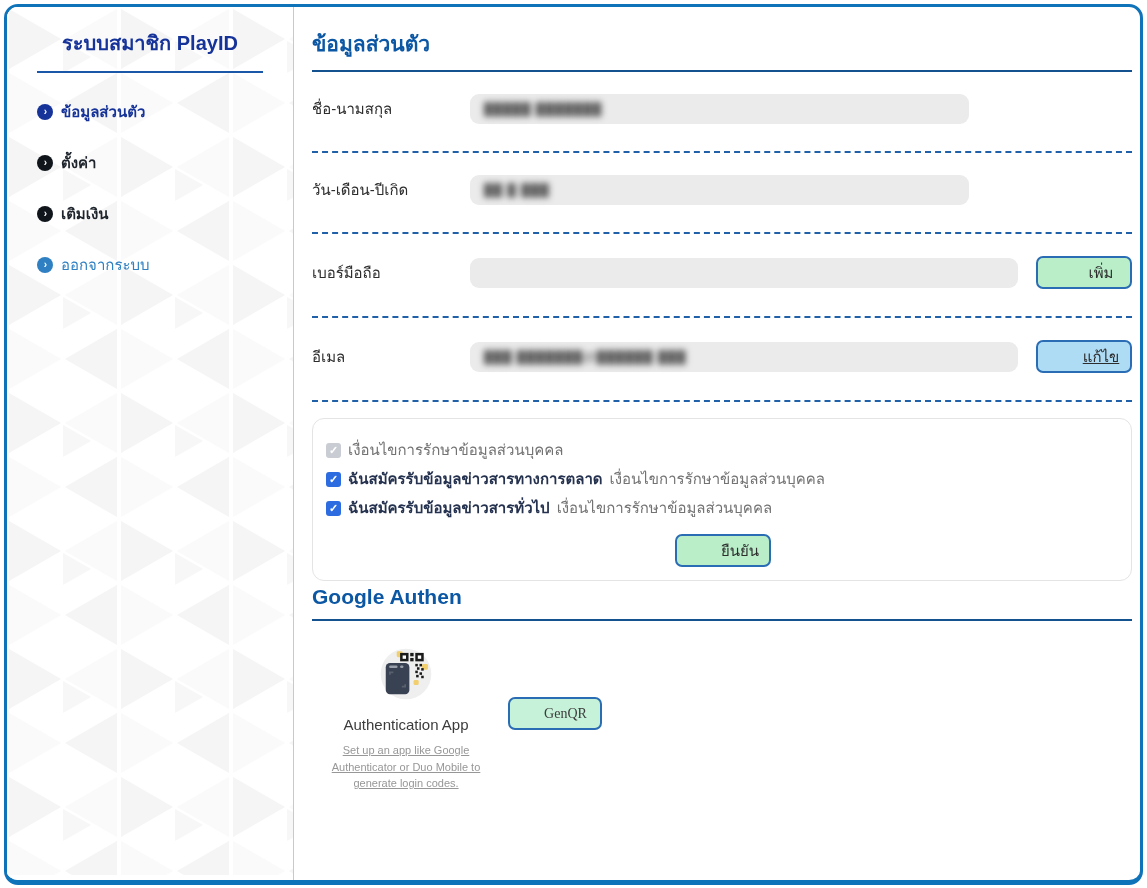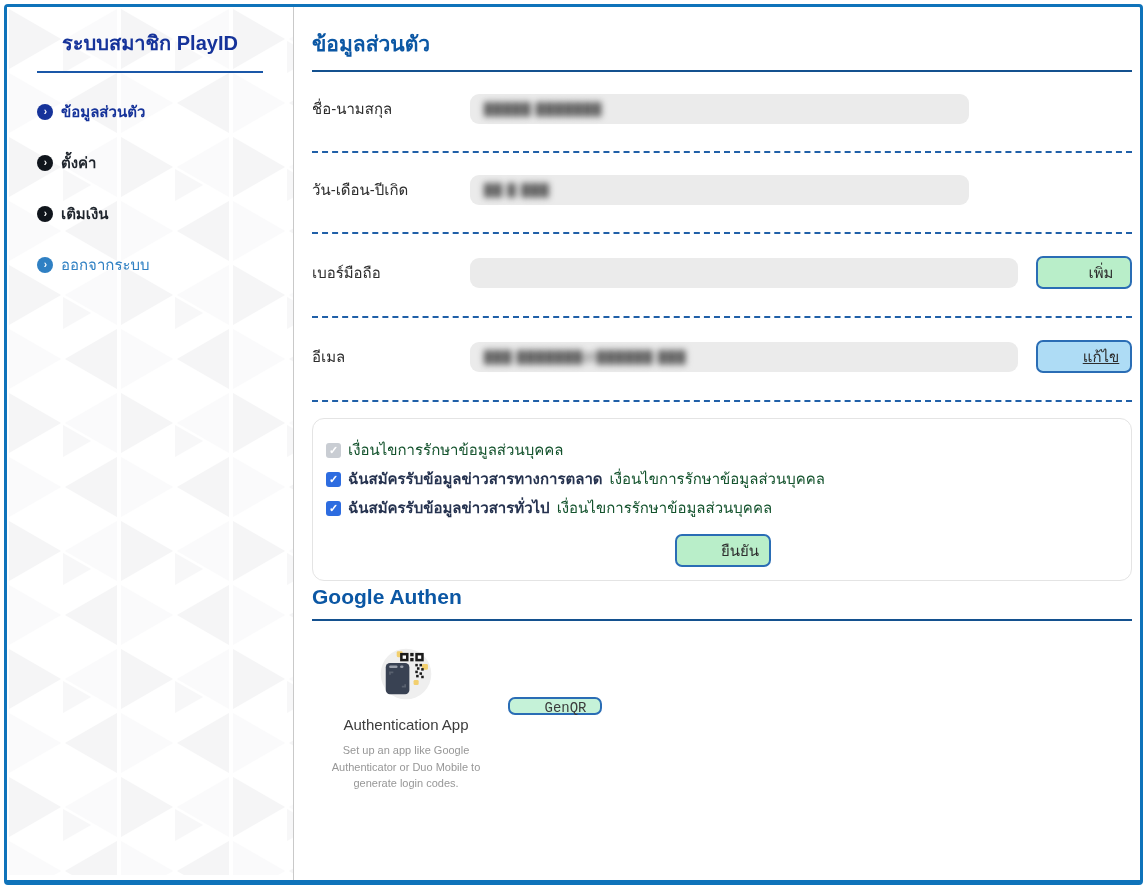--- a/index.html
+++ b/index.html
@@ -1,18 +1,18 @@
 <!DOCTYPE html>
 <html><head>
 <meta charset="utf-8">
 <style>
   html,body{margin:0;padding:0;background:#fff;font-family:"Liberation Sans",sans-serif;}
   .stage{position:relative;width:1147px;height:888px;background:#fff;}
   .frame{position:absolute;left:4px;top:4px;width:1133px;height:873px;border:3px solid #0f73ba;
-         border-bottom-width:5px;border-radius:4px;overflow:hidden;display:flex;background:#fff;}
+         border-bottom-width:5px;border-radius:14px;overflow:hidden;display:flex;background:#fff;}
   
   .sidebar{position:relative;width:286px;flex:0 0 286px;border-right:1px solid #c9c9c9;background:#fff;}
   .sidebar .pattern{position:absolute;inset:0;}
   .sidebar-inner{position:relative;z-index:2;}
   .sb-title{margin:20px 30px 0 30px;text-align:center;font-size:20px;font-weight:bold;color:#16339a;
             padding-bottom:12px;border-bottom:2px solid #1a57a8;}
   .menu{margin-top:4px;}
   .menu-item{display:flex;align-items:center;gap:8px;margin:27px 0 0 30px;font-size:15px;cursor:pointer;}
   .mi-active{color:#16339a;font-weight:bold;}
   .mi-dark{color:#1e242c;font-weight:bold;}
@@ -33,35 +33,35 @@
   .row-short .fieldbox{margin-right:163px;}
   .blurred{color:#5d5d5d;filter:blur(3px);font-size:12px;letter-spacing:1px;white-space:nowrap;}
   .btn{width:96px;flex:0 0 96px;margin-left:18px;height:33px;border-radius:7px;border:2px solid #2a6db5;
        font-size:15px;color:#2d2d2d;cursor:pointer;font-family:inherit;padding-left:40px;}
   .btn-green{background:#b9eec9;}
   .btn-blue{background:#aedcf5;text-decoration:underline;}
   .dash{border:none;border-top:2px dashed #2060a8;margin:27px 0 0 0;}
   
   .consent{margin-top:16px;border:1px solid #e4e4e4;border-radius:12px;padding:14px 11px 13px 13px;}
   .c-row{display:flex;align-items:center;gap:7px;margin-top:5px;font-size:15px;color:#25324f;font-weight:bold;}
-  .c-row a{color:#14532d;font-weight:normal;text-decoration:none;font-family:Liberation Mono, monospace;}
+  .c-row a{color:#737373;font-weight:normal;text-decoration:none;font-family:Liberation Mono, monospace;}
   .cb{display:inline-flex;align-items:center;justify-content:center;width:15px;height:15px;flex:0 0 15px;
       border-radius:3px;color:#fff;font-size:11px;line-height:1;cursor:pointer;}
   .cb-blue{background:#2d6ce0;}
   .cb-grey{background:#c9cdd3;}
   .c-actions{display:flex;justify-content:center;margin-top:14px;}
   .c-actions .btn{margin-left:0;}
   
   .ga-h{}
   .authen{display:flex;align-items:flex-start;margin-top:26px;}
   .app-col{width:176px;margin-left:6px;text-align:center;}
   .app-name{font-size:15px;color:#3c3c3c;margin-top:11px;}
-  .app-desc{font-size:11px;color:#979797;line-height:1.5;margin-top:9px;}
-  .genqr{margin-left:14px;margin-top:50px;width:94px;height:18px;border-radius:7px;border:2px solid #2a6db5;
-         background:#c5f2d8;font-size:14px;color:#3c3c3c;cursor:pointer;font-family:Liberation Mono, monospace;padding-left:27px;}
+  .app-desc{font-size:11px;color:#979797;line-height:1.5;margin-top:9px;text-decoration:underline;}
+  .genqr{margin-left:14px;margin-top:50px;width:94px;height:33px;border-radius:7px;border:2px solid #2a6db5;
+         background:#c5f2d8;font-size:14px;color:#3c3c3c;cursor:pointer;font-family:Liberation Serif, serif;padding-left:27px;}
 </style>
 </head>
 <body>
 
 <div class="stage">
   <div class="frame">
 
     <div class="sidebar">
       <svg class="pattern" width="286" height="868" xmlns="http://www.w3.org/2000/svg">
         <defs>

